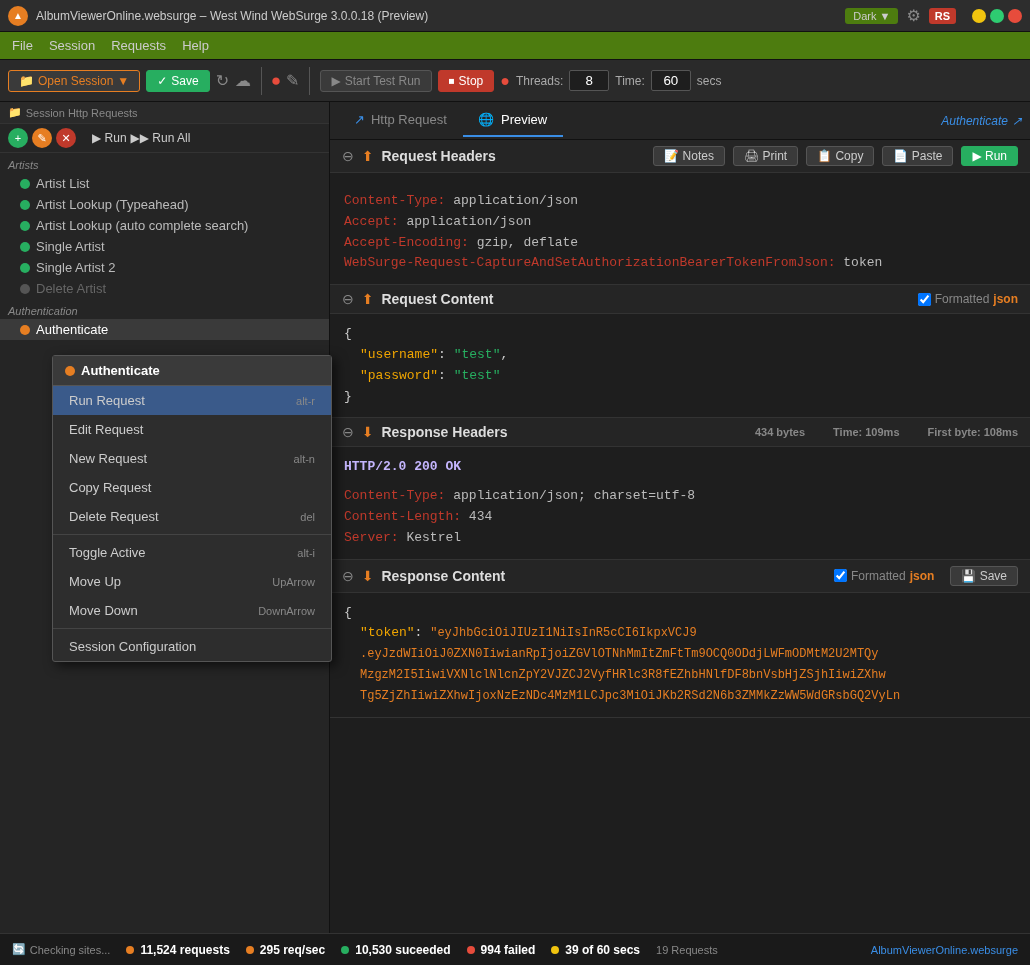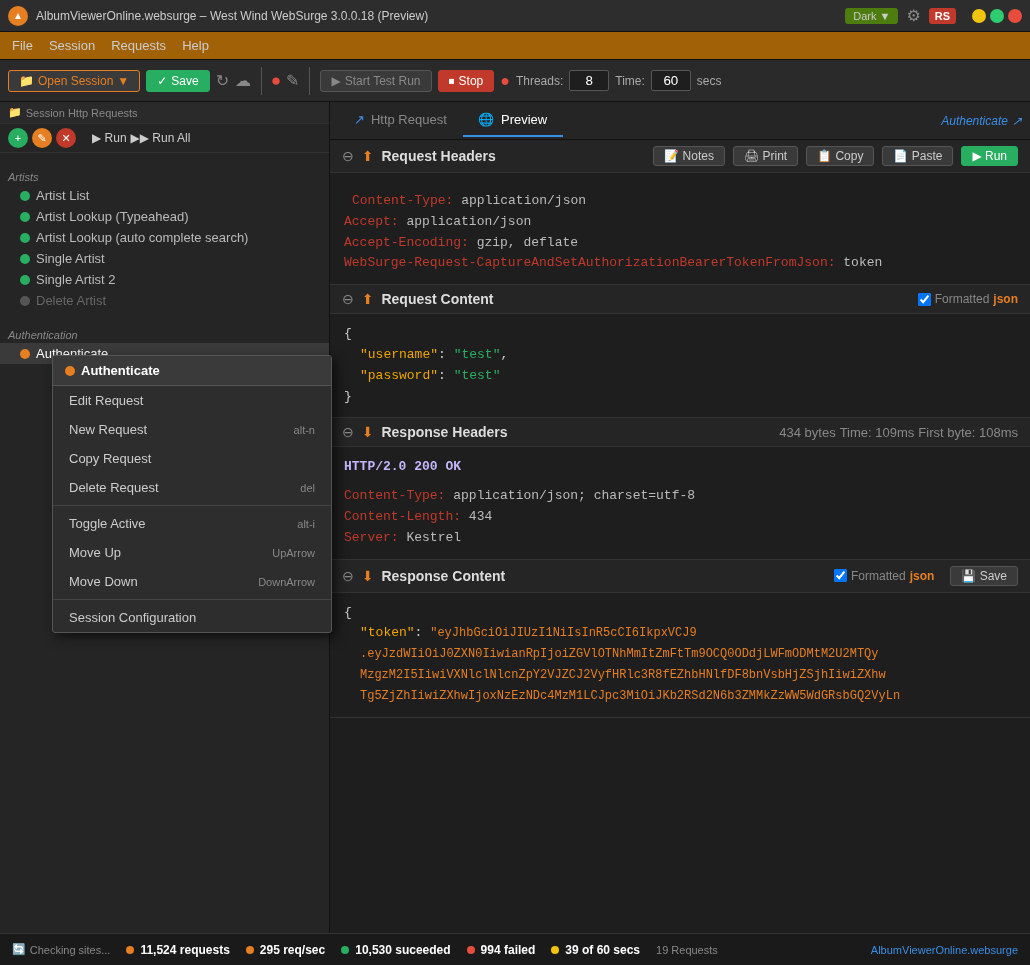--- a/index.html
+++ b/index.html
@@ -43,21 +43,21 @@
     #titlebar .win-btns { display: flex; gap: 4px; margin-left: 8px; }
     #titlebar .win-btn {
       width: 14px; height: 14px; border-radius: 50%; border: none; cursor: pointer;
     }
     .win-btn.min { background: #f1c40f; }
     .win-btn.max { background: #2ecc71; }
     .win-btn.close { background: #e74c3c; }
 
     
     #menubar {
-      background: #a16207;
+      background: #4d7c0f;
       height: 28px;
       display: flex;
       align-items: center;
       padding: 0 12px;
       gap: 16px;
       border-bottom: 1px solid #111;
     }
     #menubar span { color: #ccc; cursor: pointer; font-size: 13px; }
 
     
@@ -120,21 +120,20 @@
     .sidebar-icon-btn.green { background: #27ae60; color: #fff; }
     .sidebar-icon-btn.orange { background: #e67e22; color: #fff; }
     .sidebar-icon-btn.red { background: #c0392b; color: #fff; }
     .sidebar-run-btn {
       background: transparent; border: none; color: #ccc; cursor: pointer;
       font-size: 12px; display: flex; align-items: center; gap: 3px;
     }
     .group-header {
       color: #888; font-size: 11px; padding: 6px 8px 2px;
       font-style: italic;
-      margin-top: 12px;
     }
     .sidebar-item {
       display: flex; align-items: center; gap: 6px;
       padding: 3px 8px 3px 20px;
       cursor: pointer; color: #bbb; font-size: 13px;
     }
     .sidebar-item.active { background: #3a3a3a; color: #fff; }
     .dot { width: 10px; height: 10px; border-radius: 50%; flex-shrink: 0; }
     .dot.green { background: #27ae60; }
     .dot.orange { background: #e67e22; }
@@ -240,21 +239,21 @@
     .json-val { color: #27ae60; }
     .status-ok { color: #c4b5fd; font-weight: bold; }
     .resp-key { color: #c0392b; }
     .resp-val { color: #bbb; }
     .token-val { color: #e67e22; font-size: 12px; word-break: break-all; }
 
     .formatted-badge {
       display: flex; align-items: center; gap: 4px; font-size: 12px; color: #888;
     }
     .json-badge { color: #e67e22; font-weight: bold; }
-    .resp-meta { color: #888; font-size: 13px; margin-left: auto; display: flex; gap: 4px; }
+    .resp-meta { color: #888; font-size: 11px; margin-left: auto; display: flex; gap: 28px; font-weight: bold; }
 
     
     #statusbar {
       height: 32px;
       background: #1a1a1a;
       border-top: 1px solid #333;
       display: flex;
       align-items: center;
       padding: 0 12px;
       gap: 16px;
@@ -380,20 +379,24 @@
       <div class="dot orange"></div>
       <span>Authenticate</span>
     </div>
   </div>
 
   <div id="context-menu">
     <div class="ctx-header">
       <div class="dot orange"></div>
       <span>Authenticate</span>
     </div>
+    <div class="ctx-item active">
+      <span>Run Request</span>
+      <span class="shortcut">alt-r</span>
+    </div>
     <div class="ctx-item">
       <span>Edit Request</span>
       <span class="shortcut"></span>
     </div>
     <div class="ctx-item">
       <span>New Request</span>
       <span class="shortcut">alt-n</span>
     </div>
     <div class="ctx-item">
       <span>Copy Request</span>
@@ -447,21 +450,21 @@
           <button class="collapse-btn">⊖</button>
           <span class="arrow-icon">⬆</span>
           <span class="section-title">Request Headers</span>
           <button class="section-btn">📝 Notes</button>
           <button class="section-btn">🖨 Print</button>
           <button class="section-btn">📋 Copy</button>
           <button class="section-btn">📄 Paste</button>
           <button class="section-btn run">▶ Run</button>
         </div>
         <div class="code-area">
-          <div style="margin-top:8px;margin-left:8px;">
+          <div style="margin-top:8px;">
             <span class="header-key">Content-Type:</span>
             <span class="header-val"> application/json</span>
           </div>
           <div>
             <span class="header-key">Accept:</span>
             <span class="header-val"> application/json</span>
           </div>
           <div>
             <span class="header-key">Accept-Encoding:</span>
             <span class="header-val"> gzip, deflate</span>

